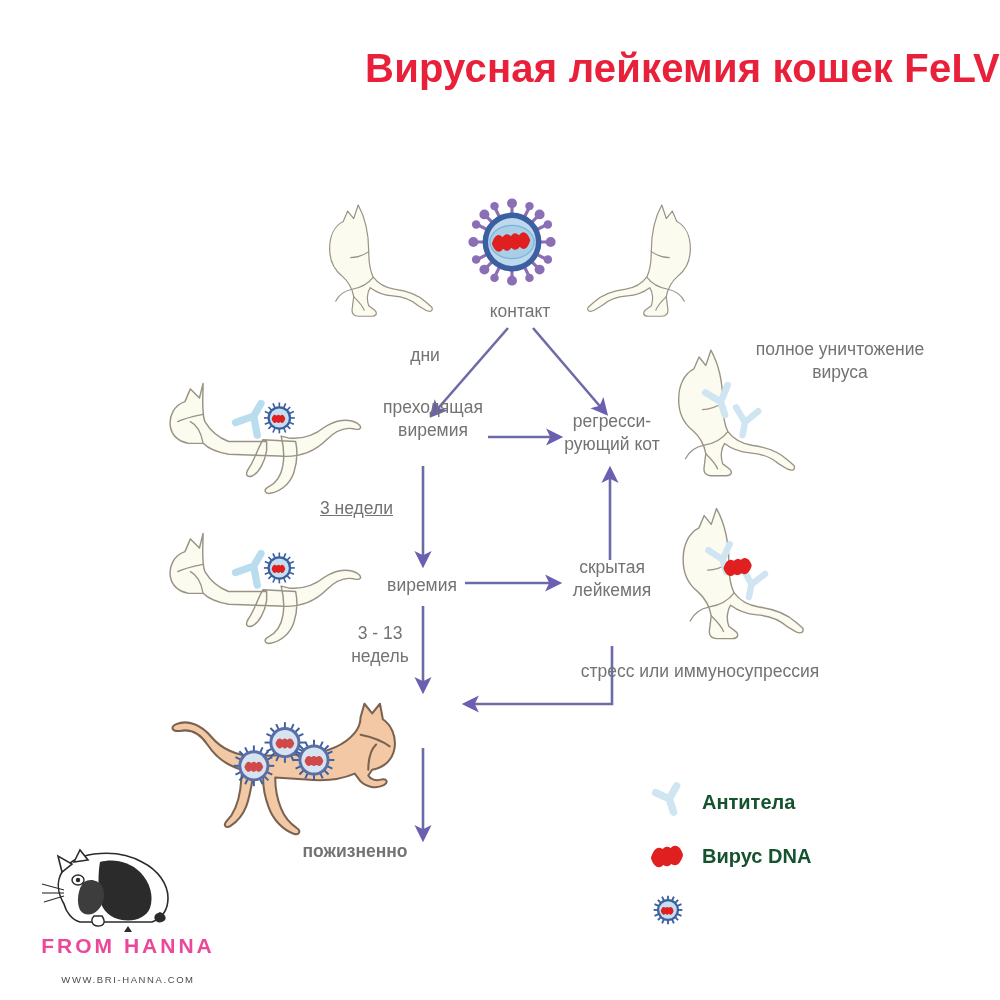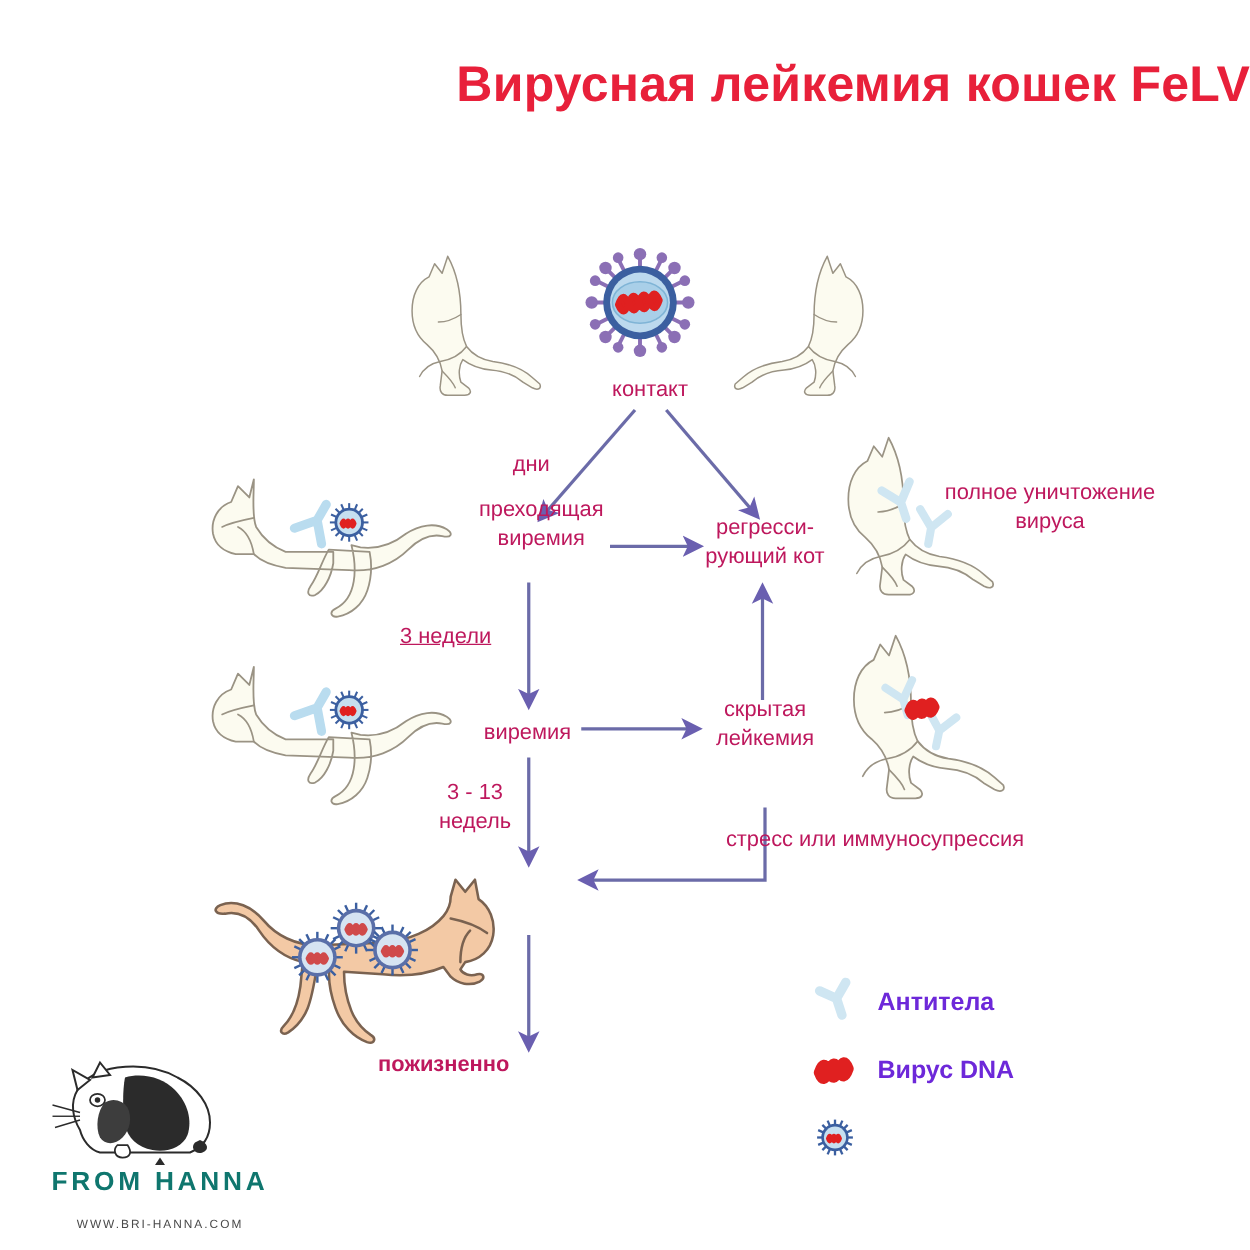--- a/index.html
+++ b/index.html
@@ -9,33 +9,33 @@
     color:#111;position:relative;overflow:hidden;
   }
   #stage{position:absolute;inset:0;}
   .abs{position:absolute;}
   #title{
     left:0;top:46px;width:1000px;text-align:right;
     font-size:40px;font-weight:bold;color:#e8203a;letter-spacing:.2px;
     white-space:nowrap;
   }
   .lbl{
-    font-size:17.5px;color:#be185d;line-height:1.30;
+    font-size:17.5px;color:#737373;line-height:1.30;
     text-align:center;white-space:pre-line;
   }
   .lbl.left{text-align:left;}
   svg{display:block;overflow:visible;}
   .cat-body{stroke:#9a9384;stroke-width:1.6;stroke-linejoin:round;stroke-linecap:round;}
   .cat-line{fill:none;stroke:#9a9384;stroke-width:1.5;stroke-linecap:round;}
   .legend-row{display:flex;align-items:center;gap:14px;margin-bottom:22px;}
-  .legend-txt{font-size:20px;font-weight:bold;color:#6d28d9;white-space:nowrap;}
+  .legend-txt{font-size:20px;font-weight:bold;color:#14532d;white-space:nowrap;}
   .legend-ico{width:40px;height:32px;display:flex;align-items:center;justify-content:center;}
   #legend{left:648px;top:786px;}
   #wm{left:28px;top:848px;width:200px;text-align:center;}
-  #wm .wm1{font-size:21px;font-weight:bold;letter-spacing:3px;color:#0f766e;font-family:"Liberation Sans",sans-serif;}
+  #wm .wm1{font-size:21px;font-weight:bold;letter-spacing:3px;color:#ec4899;font-family:"Liberation Sans",sans-serif;}
   #wm .wm2{font-size:9.5px;letter-spacing:1.6px;color:#4a4a4a;margin-top:16px;}
 </style>
 </head>
 <body>
 
 <div id="stage">
 
   <div class="abs" id="title">Вирусная лейкемия кошек FeLV</div>
 
   <svg class="abs" style="left:0;top:0;width:1000px;height:1000px;pointer-events:none;">
@@ -140,21 +140,21 @@
       <circle cx="50" cy="50" r="32" fill="#3b5fa0"></circle>
       <circle cx="50" cy="50" r="26" fill="#bcd9ee"></circle>
       <ellipse cx="50" cy="50" rx="24" ry="18" fill="#a9cfe8" stroke="#7fb4d6" stroke-width="1.4"></ellipse>
       <path d="M31,52 q4,-13 9,-1 q4,-13 9,-1 q4,-13 9,-1 q4,-13 9,-1
                q-4,13 -9,1 q-4,13 -9,1 q-4,13 -9,1 q-4,13 -9,1 Z" fill="#e02020" stroke="#e02020" stroke-width="5.5" stroke-linejoin="round"></path>
     </g>
   </svg>
 
   <div class="abs lbl" style="left:450px;top:300px;width:140px;">контакт</div>
 
-  <div class="abs lbl" style="left:385px;top:344px;width:80px;margin-top:16px;">дни</div>
+  <div class="abs lbl" style="left:385px;top:344px;width:80px;">дни</div>
 
   <svg class="abs" style="left:0;top:0;width:1000px;height:1000px;">
     <g stroke="#6b6ba8" stroke-width="2.6" fill="none" marker-end="url(#ah)">
 
       <path d="M508,328 L434,413"></path>
 
       <path d="M533,328 L604,411"></path>
 
       <path d="M488,437 L557,437"></path>
 
@@ -171,21 +171,21 @@
       <path d="M612,646 L612,704 L468,704"></path>
     </g>
   </svg>
 
   <div class="abs lbl" style="left:370px;top:396px;width:126px;">преходящая
 виремия</div>
 
   <div class="abs lbl" style="left:553px;top:410px;width:118px;">регресси-
 рующий кот</div>
 
-  <div class="abs lbl" style="left:700px;top:338px;width:280px;margin-top:44px;">полное уничтожение
+  <div class="abs lbl" style="left:700px;top:338px;width:280px;">полное уничтожение
 вируса</div>
 
   <svg class="abs" style="left:648px;top:340px;width:175px;height:140px;" viewBox="0 0 150 165">
     <use href="#cat-sit" transform="translate(150,0) scale(-1,1)"></use>
 
     <g transform="translate(54,62) rotate(-18) scale(1.15)" fill="#cfe6f2" stroke="#bcdcee" stroke-width="1">
       <path d="M0,10 L0,24 M-12,-4 L0,10 M12,-4 L0,10" stroke="#cfe6f2" stroke-width="7" stroke-linecap="round" fill="none"></path>
     </g>
 
     <g transform="translate(88,86) rotate(10) scale(1.1)">

